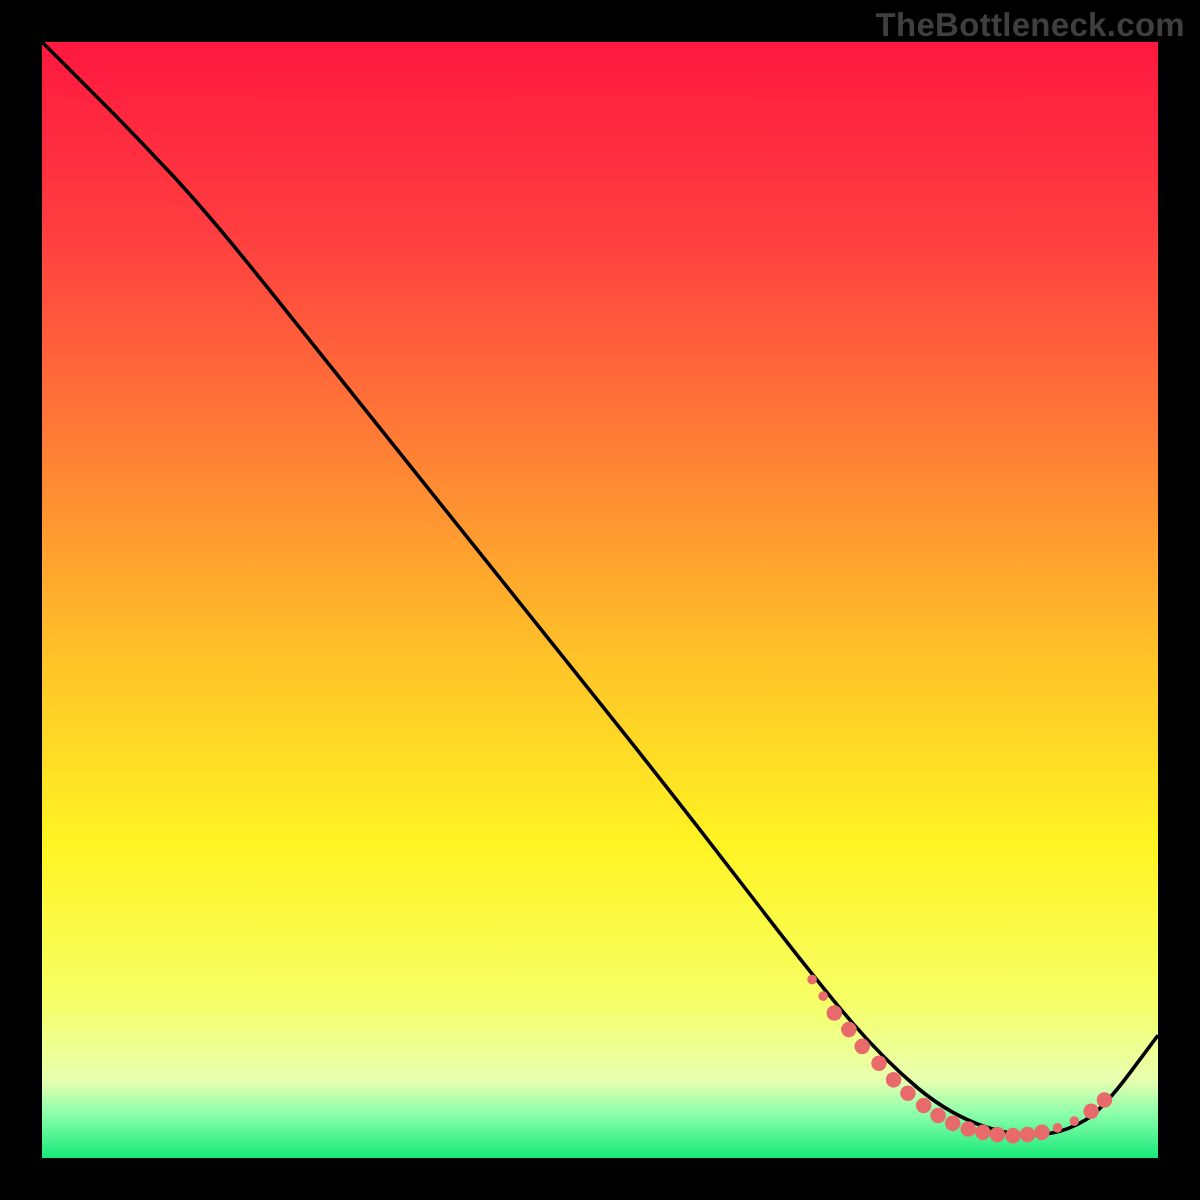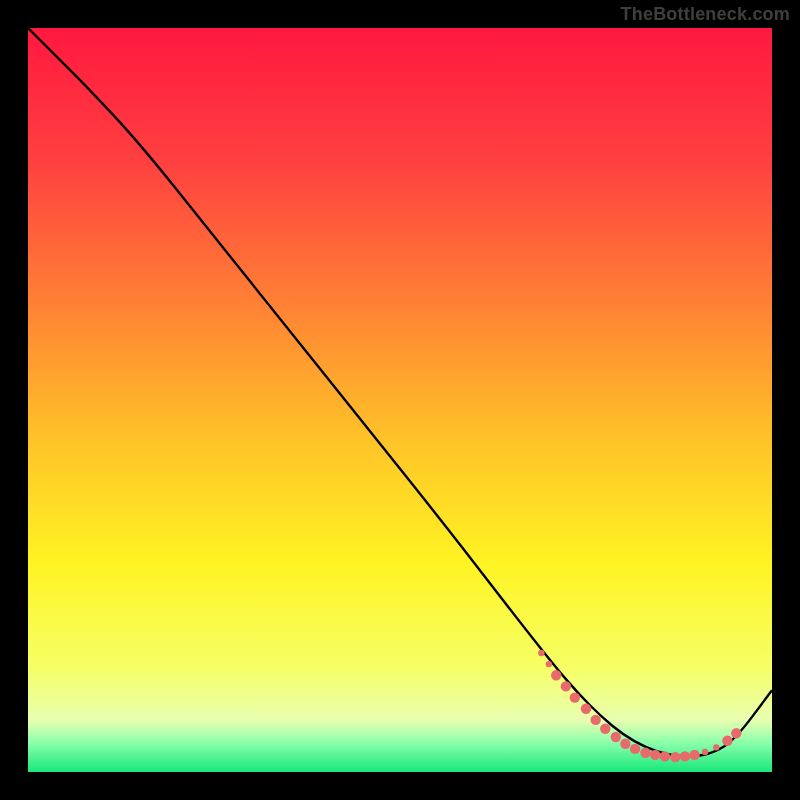--- a/index.html
+++ b/index.html
@@ -14,21 +14,21 @@
   .outer {
     position: relative;
     width: 800px;
     height: 800px;
     background: #000;
   }
   .watermark {
     position: absolute;
     top: 4px;
     right: 10px;
-    font-size: 18px;
+    font-size: 22px;
     font-weight: 600;
     color: rgba(70,70,70,0.9);
     letter-spacing: 0.2px;
     z-index: 10;
   }
   .plot {
     position: absolute;
     left: 28px;
     top: 28px;
     width: 744px;

